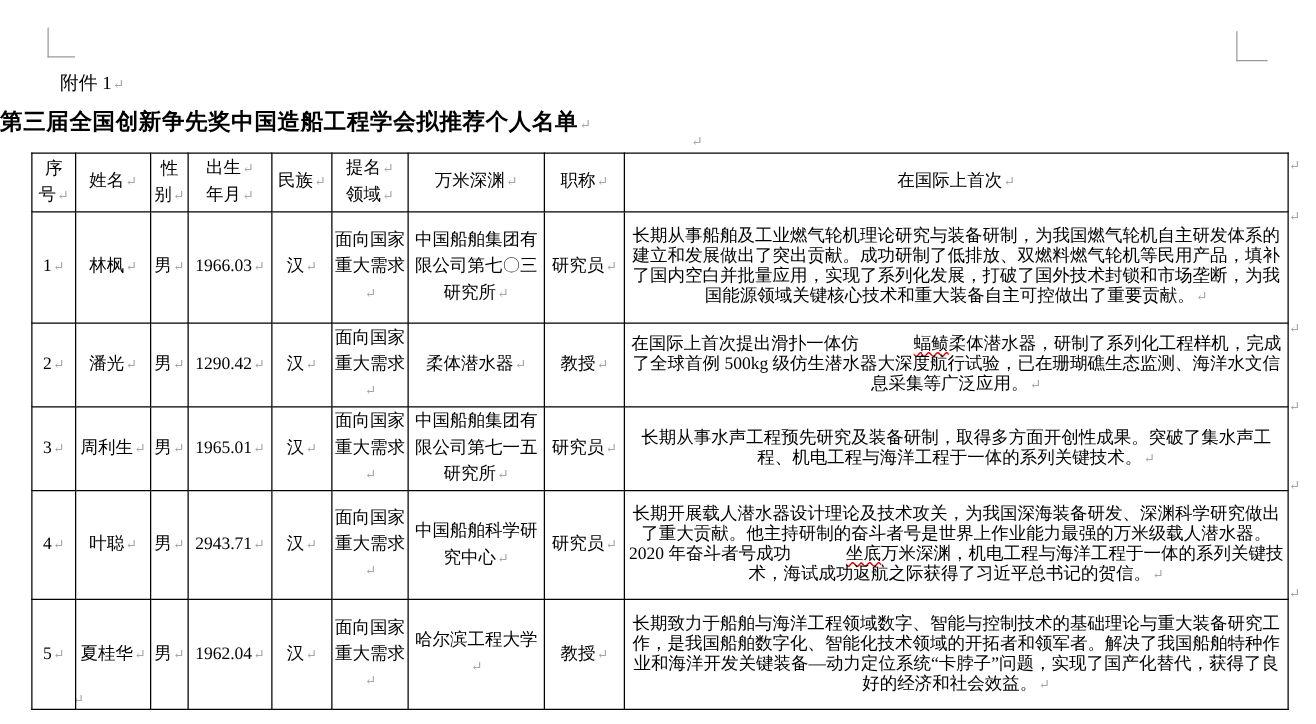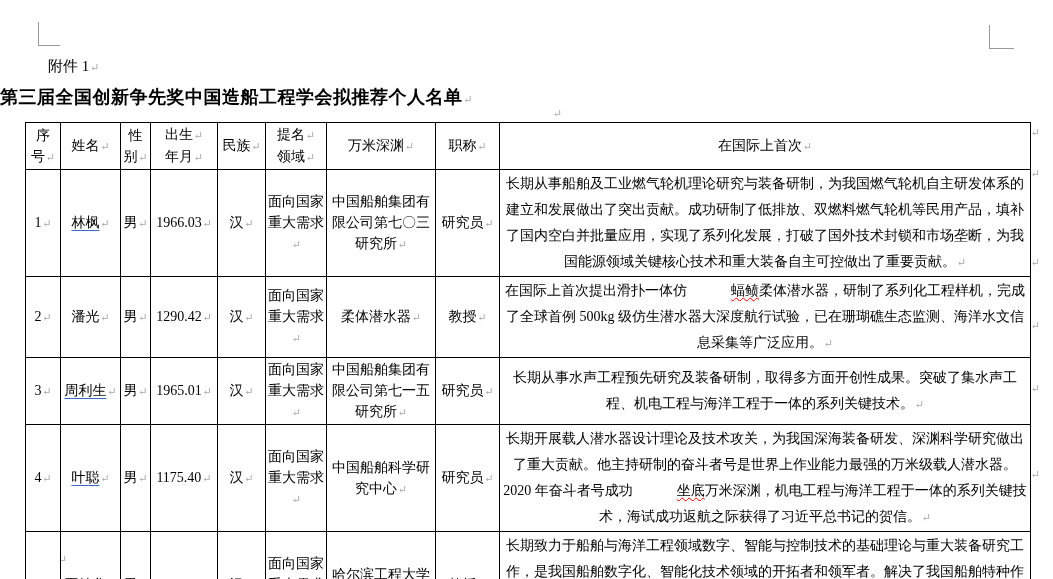--- a/index.html
+++ b/index.html
@@ -27,28 +27,27 @@
   table.main{
     position:absolute;left:25px;top:122px;width:1005px;
     border-collapse:collapse;table-layout:fixed;
     font-size:14px;line-height:21px;
   }
   table.main td, table.main th{
     border:1px solid #000;padding:1px 2px;vertical-align:middle;
     font-weight:normal;text-align:center;overflow:hidden;
   }
   td.summary{
-    text-align:justify;padding:2px 6px 2px 7px;line-height:26px;
+    text-align:justify;padding:2px 6px 2px 7px;line-height:16px;
   }
   tr.hrow{height:41px;}
   tr.r0{height:89px;} tr.r1{height:63px;} tr.r2{height:63px;}
   tr.r3{height:87px;} tr.r4{height:88px;}
 
   .name-link{
-    text-decoration:underline;
     text-decoration-color:#3a6bc9;
     text-underline-offset:3px;
     text-decoration-thickness:1px;
   }
   .blue-ul{
     text-decoration-color:#3a6bc9;
     text-underline-offset:3px;
     text-decoration-thickness:1px;
   }
   .wavy{
@@ -140,21 +139,21 @@
     <td><span class="pm">面向国家重大需求</span></td>
     <td><span class="pm">中国船舶集团有限公司第七一五研究所</span></td>
     <td><span class="pm">研究员</span></td>
     <td class="summary"><span class="pm">长期从事水声工程预先研究及装备研制，取得多方面开创性成果。突破了集水声工程、机电工程与海洋工程于一体的系列关键技术。</span></td>
   </tr>
 
   <tr class="r3">
     <td><span class="pm">4</span></td>
     <td><span class="pm name-link">叶聪</span></td>
     <td><span class="pm">男</span></td>
-    <td><span class="pm">1175.40</span></td>
+    <td><span class="pm">2943.71</span></td>
     <td><span class="pm">汉</span></td>
     <td><span class="pm">面向国家重大需求</span></td>
     <td><span class="pm">中国船舶科学研究中心</span></td>
     <td><span class="pm">研究员</span></td>
     <td class="summary"><span>长期开展载人潜水器设计理论及技术攻关，为我国深海装备研发、深渊科学研究做出了重大贡献。他主持研制的奋斗者号是世界上作业能力最强的万米级载人潜水器。2020 年奋斗者号成功</span><span class="wavy">坐底</span><span class="pm">万米深渊，机电工程与海洋工程于一体的系列关键技术，海试成功返航之际获得了习近平总书记的贺信。</span></td>
   </tr>
 
   <tr class="r4">
     <td><span class="pm">5</span></td>
     <td><span class="pm name-link">夏桂华</span></td>

